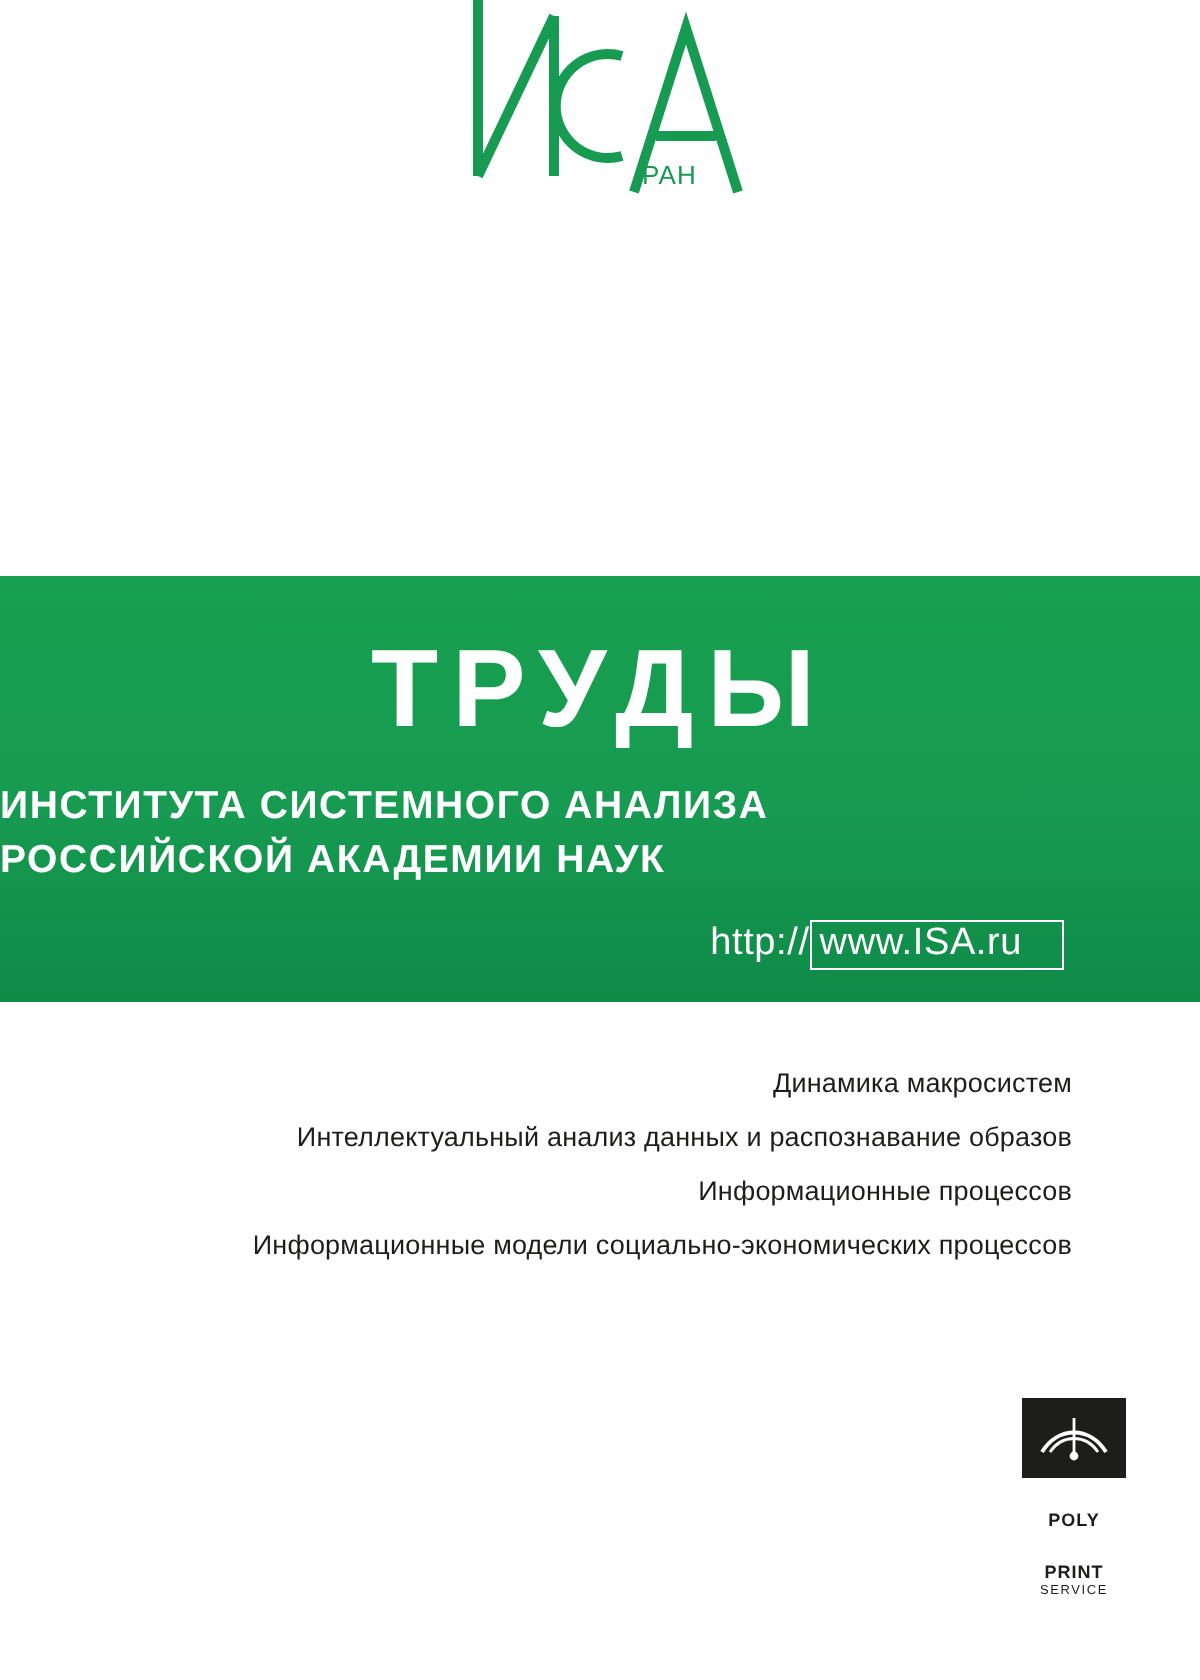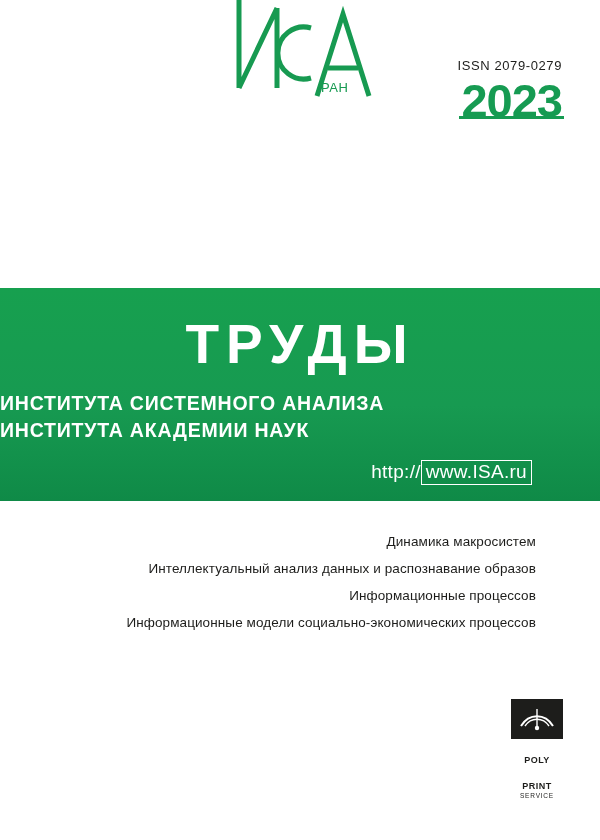--- a/index.html
+++ b/index.html
@@ -131,21 +131,21 @@
     position: absolute;
     right: 68px;
     top: 172px;
     color: #ffffff;
     font-size: 19px;
     letter-spacing: 0.3px;
     white-space: nowrap;
   }
   .url-box {
     border: 1.6px solid #ffffff;
-    padding: 0px 4px 1px 4px;
+    padding: 0px 20px 1px 4px;
     display: inline-block;
     line-height: 22px;
   }
 
   
   .topics {
     position: absolute;
     left: 0;
     top: 528px;
     width: 536px;
@@ -204,31 +204,27 @@
 
           <path d="M86 28 A26 26 0 1 0 86 78"></path>
 
           <path d="M92 96 L118 14 L144 96"></path>
           <path d="M103 68 L133 68"></path>
         </g>
         <text x="96" y="92" font-family="'Liberation Sans', sans-serif" font-size="13" fill="#179a51" letter-spacing="0.5">РАН</text>
       </svg>
     </div>
 
-    <div class="issn-block">
-      <div class="issn">ISSN 2079-0279</div>
-      <div class="year">2023</div>
-    </div>
   </div>
 
   <div class="green-band">
     <div class="main-title">ТРУДЫ</div>
     <div class="subtitle">
       <div>ИНСТИТУТА СИСТЕМНОГО АНАЛИЗА</div>
-      <div>ИНСТИТУТА АКАДЕМИИ НАУК</div>
+      <div>РОССИЙСКОЙ АКАДЕМИИ НАУК</div>
     </div>
     <div class="url-wrap">
       <span>http://</span><span class="url-box">www.ISA.ru</span>
     </div>
   </div>
 
   <div class="topics">
     <div class="topic">Динамика макросистем</div>
     <div class="topic">Интеллектуальный анализ данных и распознавание образов</div>
     <div class="topic">Информационные процессов</div>

